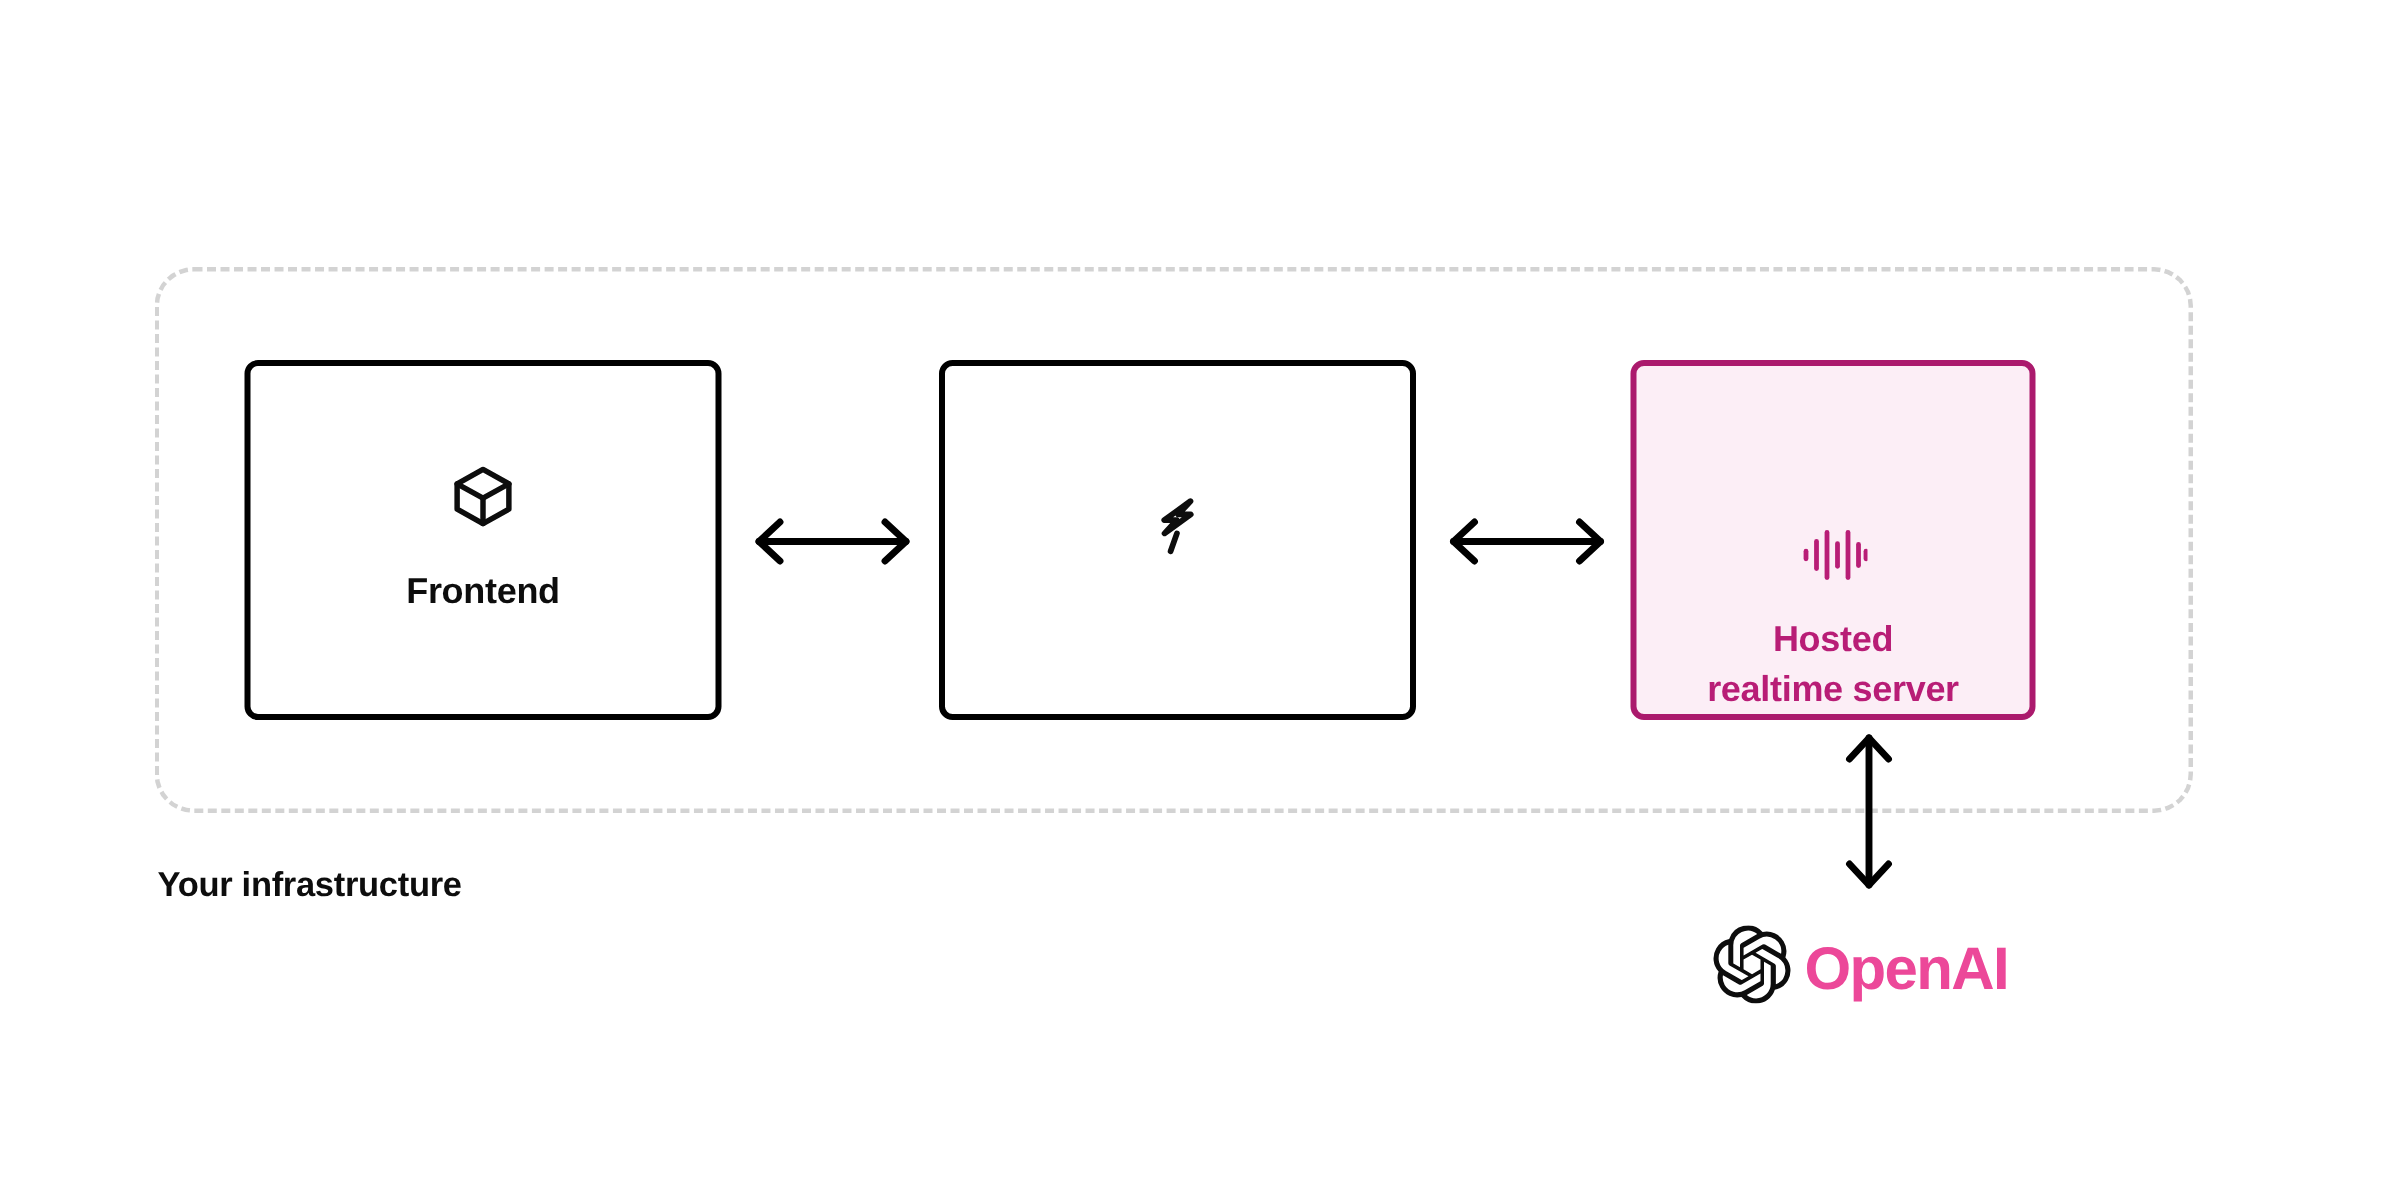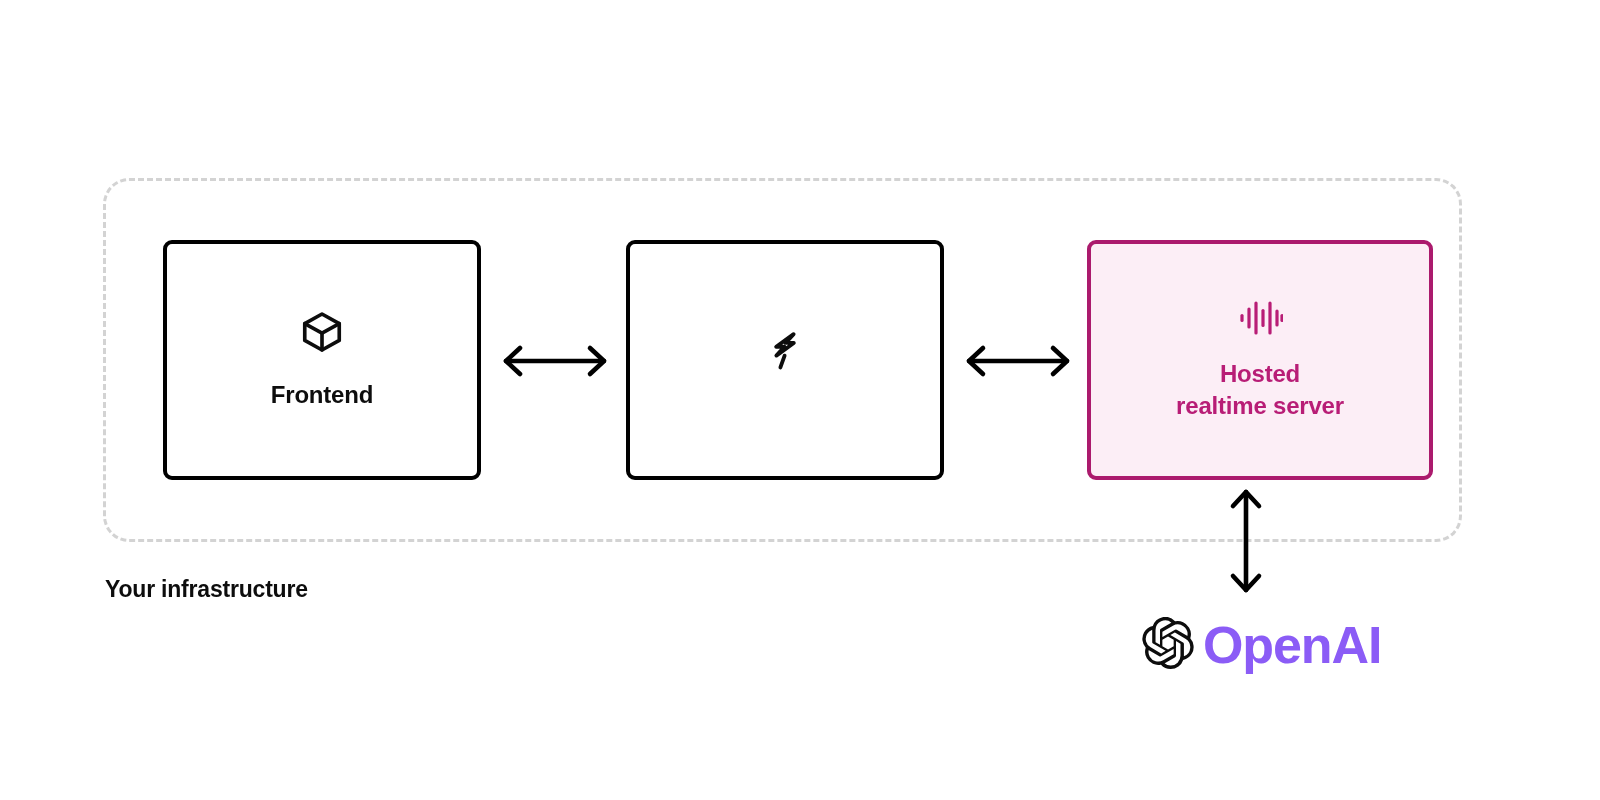--- a/index.html
+++ b/index.html
@@ -58,21 +58,21 @@
   .node-plain {
     border: 4px solid #000000;
     background: #ffffff;
   }
   .node-accent {
     border: 4px solid #ab1a6d;
     background: #fceef6;
   }
   .node-frontend { left: 163px; width: 318px; }
   .node-backend  { left: 626px; width: 318px; }
-  .node-hosted   { left: 1087px; width: 346px; }
+  .node-hosted   { left: 1087px; width: 270px; justify-content: flex-end; }
 
   .node-icon {
     display: block;
     margin-bottom: 14px;
   }
   .node-frontend .node-icon { margin-bottom: 20px; }
   .node-backend  .node-icon { margin-bottom: 14px; }
   .node-hosted   .node-icon { margin-bottom: 16px; }
 
   .node-label {
@@ -107,23 +107,23 @@
   
   .openai-lockup {
     position: absolute;
     left: 1142px;
     top: 617px;
     display: flex;
     align-items: center;
     gap: 9px;
   }
   .openai-wordmark {
-    font-size: 52px;
+    font-size: 40px;
     font-weight: bold;
-    color: #8b5cf6;
+    color: #ec4899;
     letter-spacing: -1.1px;
     line-height: 1;
   }
 </style>
 </head>
 <body>
 
 <div id="canvas">
 
   <div class="infra-boundary"></div>

